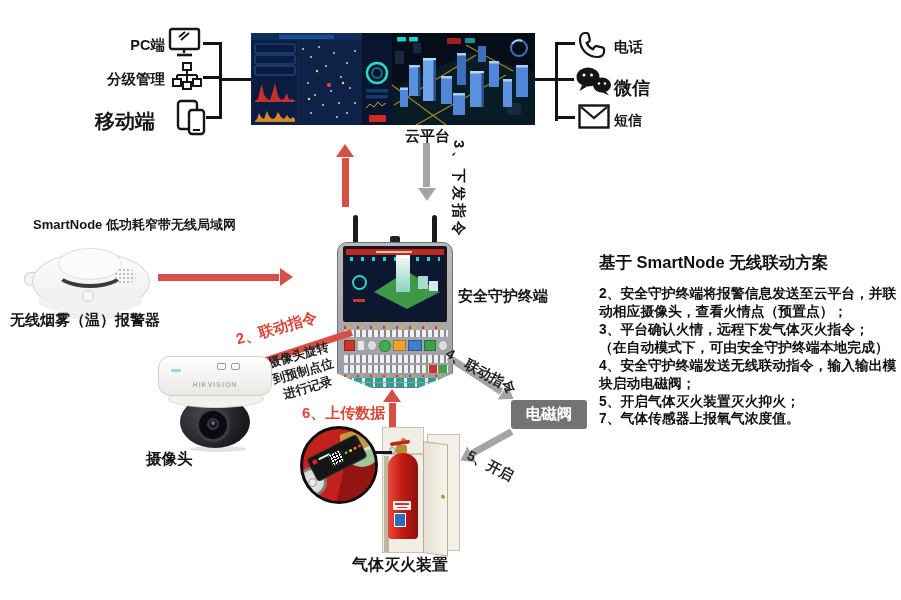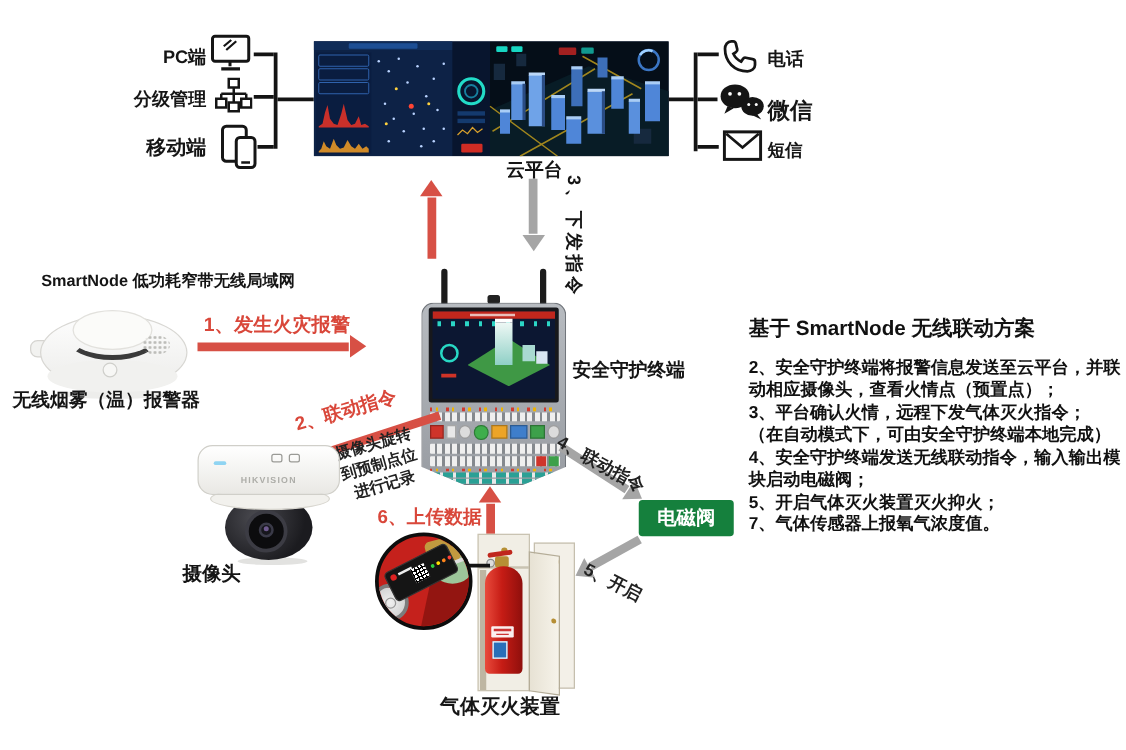--- a/index.html
+++ b/index.html
@@ -34,21 +34,21 @@
   
   .vred-marks{background:repeating-linear-gradient(180deg,#c0392b 0 4px,transparent 4px 7px);}
 </style>
 </head>
 <body>
 
 <div id="canvas">
 
   <div class="lbl" style="left:95px;top:36px;width:70px;text-align:right;font-size:14.5px;">PC端</div>
   <div class="lbl" style="left:95px;top:70px;width:70px;text-align:right;font-size:14.5px;">分级管理</div>
-  <div class="lbl" style="left:95px;top:108px;width:70px;text-align:right;font-size:16px;">移动端</div>
+  <div class="lbl" style="left:95px;top:108px;width:70px;text-align:left;font-size:20px;">移动端</div>
 
   <svg class="abs" style="left:168px;top:27px;" width="34" height="32">
     <rect x="2" y="2" width="29" height="20" rx="2" fill="none" stroke="#151515" stroke-width="2.4"></rect>
     <path d="M11 10 L17 5 M13 13 L21 6" stroke="#151515" stroke-width="1.8" fill="none"></path>
     <line x1="16" y1="22" x2="16" y2="26" stroke="#151515" stroke-width="2.4"></line>
     <line x1="9" y1="28" x2="24" y2="28" stroke="#151515" stroke-width="2.6"></line>
   </svg>
   <svg class="abs" style="left:172px;top:62px;" width="30" height="30">
     <rect x="11" y="1" width="8" height="7" fill="none" stroke="#151515" stroke-width="2"></rect>
     <path d="M15 8 V13 M5 13 H25 M5 13 V17 M25 13 V17 M15 13 V20" stroke="#151515" stroke-width="2" fill="none"></path>
@@ -204,21 +204,20 @@
     <div class="abs" style="left:18px;top:68px;width:92px;height:7px;border-radius:50%;background:#ededeb;"></div>
     <div class="abs" style="left:4px;top:8px;width:116px;height:58px;border-radius:50%;background:linear-gradient(180deg,#fdfdfd,#ececea);border:1px solid #d8d7d3;"></div>
     <div class="abs" style="left:10px;top:44px;width:104px;height:26px;border-radius:50%;background:#f1f1ef;"></div>
     <div class="abs" style="left:30px;top:4px;width:62px;height:30px;border-radius:50%;background:#fbfbf9;border:1px solid #e2e1dd;"></div>
     <div class="abs" style="left:26px;top:10px;width:72px;height:34px;border-radius:50%;border:4px solid transparent;border-bottom-color:#3a3a3a;box-sizing:border-box;"></div>
     <div class="abs" style="left:86px;top:24px;width:22px;height:16px;border-radius:50%;background:radial-gradient(#bdbdb9 1px,transparent 1.3px) 0 0/4px 4px;"></div>
     <div class="abs" style="left:54px;top:46px;width:10px;height:10px;border-radius:50%;background:#f7f7f5;border:1px solid #cfcfcb;"></div>
   </div>
   <div class="lbl" style="left:10px;top:311px;font-size:15px;">无线烟雾（温）报警器</div>
 
-  <div class="lbl red-t" style="left:163px;top:250px;font-size:15.5px;">1、发生火灾报警</div>
   <div class="arrow red" style="left:158px;top:277px;width:134px;">
       <i class="shaft"></i>
       <i class="head"></i>
     </div>
 
   <div class="abs" style="left:337px;top:213px;width:116px;height:180px;">
     <div class="abs" style="left:16px;top:2px;width:5px;height:29px;background:#1b1b1b;border-radius:2.5px 2.5px 0 0;"></div>
     <div class="abs" style="left:95px;top:2px;width:5px;height:29px;background:#1b1b1b;border-radius:2.5px 2.5px 0 0;"></div>
     <div class="abs" style="left:53px;top:23px;width:10px;height:7px;background:#222;border-radius:2px;"></div>
     <div class="t-body">
@@ -293,21 +292,21 @@
       <div class="abs" style="left:0;right:0;top:24px;text-align:center;font-size:7px;letter-spacing:1px;color:#adada8;font-weight:bold;">HIKVISION</div>
     </div>
   </div>
   <div class="lbl" style="left:146px;top:449px;font-size:15.5px;">摄像头</div>
 
   <div class="arrow gray" style="left:449px;top:357px;width:76px;transform:rotate(33deg);">
       <i class="shaft"></i>
       <i class="head"></i>
     </div>
   <div class="lbl" style="left:451px;top:345px;font-size:14px;color:#222;transform:rotate(29deg);transform-origin:0 0;">4、联动指令</div>
-  <div class="abs" style="left:511px;top:400px;width:76px;height:29px;background:#15803d;border-radius:3px;color:#fff;font-weight:bold;font-size:15.5px;display:flex;align-items:center;justify-content:center;">电磁阀</div>
+  <div class="abs" style="left:511px;top:400px;width:76px;height:29px;background:#737373;border-radius:3px;color:#fff;font-weight:bold;font-size:15.5px;display:flex;align-items:center;justify-content:center;">电磁阀</div>
   <div class="arrow gray" style="left:512px;top:432px;width:58px;transform:rotate(151deg);">
       <i class="shaft"></i>
       <i class="head"></i>
     </div>
   <div class="lbl" style="left:472px;top:447px;font-size:14px;color:#222;transform:rotate(27deg);transform-origin:0 0;">5、开启</div>
 
   <div class="lbl red-t" style="left:302px;top:404px;font-size:15px;">6、上传数据</div>
   <div class="arrow red" style="left:392px;top:428px;width:38px;transform:rotate(-90deg);">
       <i class="shaft"></i>
       <i class="head"></i>

